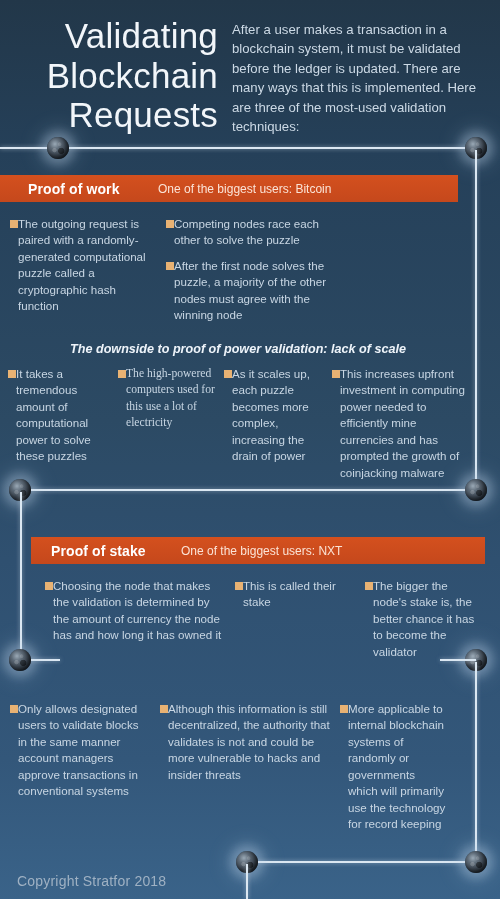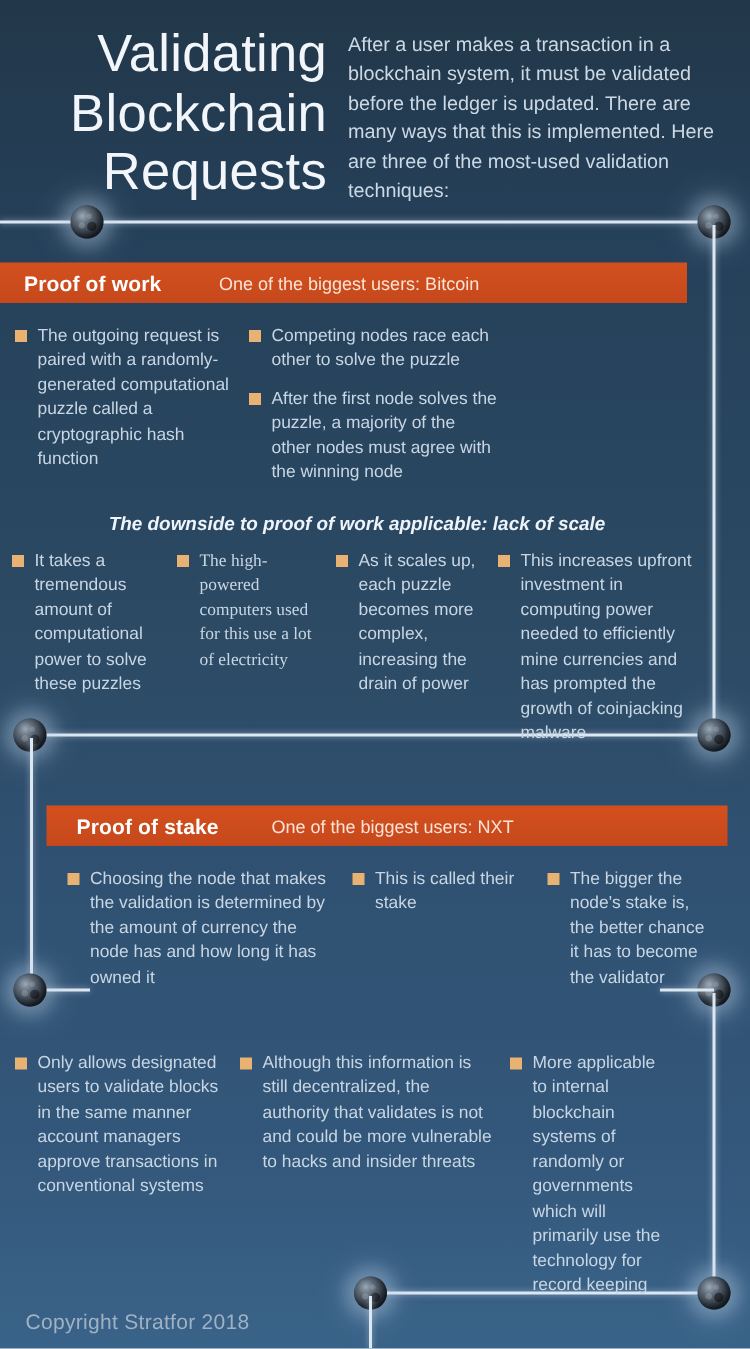--- a/index.html
+++ b/index.html
@@ -111,21 +111,20 @@
 
   
   .cols {
     display: flex;
     gap: 10px;
   }
   .col { flex: 1 1 0; }
 
   .bullet {
     display: flex;
-    gap: 7px;
     margin-bottom: 9px;
     font-size: 11.6px;
     line-height: 1.42;
     color: #c8d6e3;
   }
   .bullet .sq {
     flex: 0 0 8px;
     width: 8px;
     height: 8px;
     margin-top: 4px;
@@ -201,21 +200,21 @@
     <div class="hero-title">
       <div>Validating</div>
       <div>Blockchain</div>
       <div>Requests</div>
     </div>
     <div class="hero-intro">After a user makes a transaction in a blockchain system, it must be validated before the ledger is updated. There are many ways that this is implemented. Here are three of the most-used validation techniques:</div>
   </div>
 
   <div class="sec-pow">
     <div class="bar">
-      <span class="bar-title" style="margin-left:16px; width:130px;">Proof of work</span>
+      <span class="bar-title" style="margin-left:28px; width:130px;">Proof of work</span>
       <span class="bar-sub">One of the biggest users: Bitcoin</span>
     </div>
     <div class="pow-body cols">
       <div class="col" style="flex:0 0 146px;">
         <div class="bullet">
           <span class="sq"></span>
           <span class="tx">The outgoing request is paired with a randomly-generated computational puzzle called a cryptographic hash function</span>
         </div>
       </div>
       <div class="col" style="flex:0 0 166px;">
@@ -225,21 +224,21 @@
         </div>
         <div class="bullet">
           <span class="sq"></span>
           <span class="tx">After the first node solves the puzzle, a majority of the other nodes must agree with the winning node</span>
         </div>
       </div>
     </div>
   </div>
 
   <div class="sec-downside">
-    <div class="divider-note">The downside to proof of work applicable: lack of scale</div>
+    <div class="divider-note">The downside to proof of power validation: lack of scale</div>
     <div class="cols" style="gap:8px;">
       <div class="col" style="flex:0 0 102px;">
         <div class="bullet">
           <span class="sq"></span>
           <span class="tx">It takes a tremendous amount of computational power to solve these puzzles</span>
         </div>
       </div>
       <div class="col" style="flex:0 0 98px;font-family:Liberation Serif, serif;">
         <div class="bullet">
           <span class="sq"></span>

